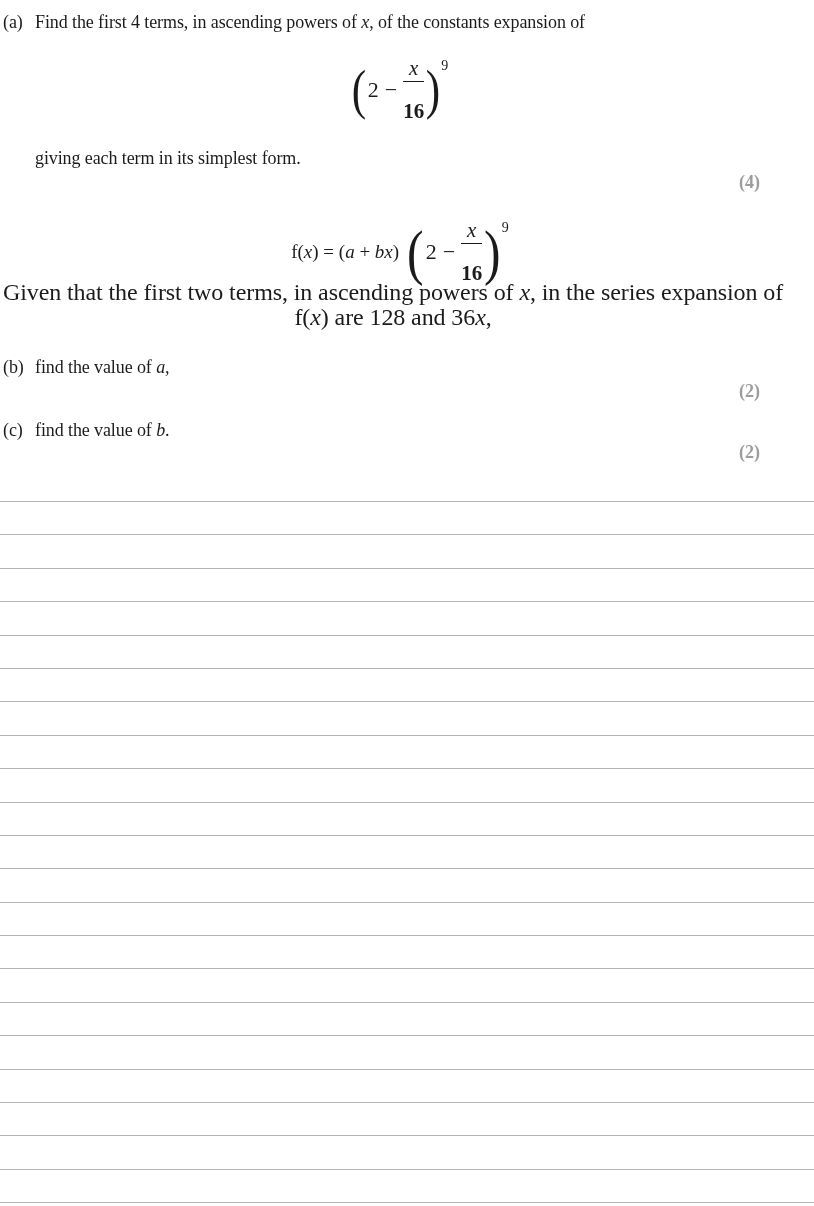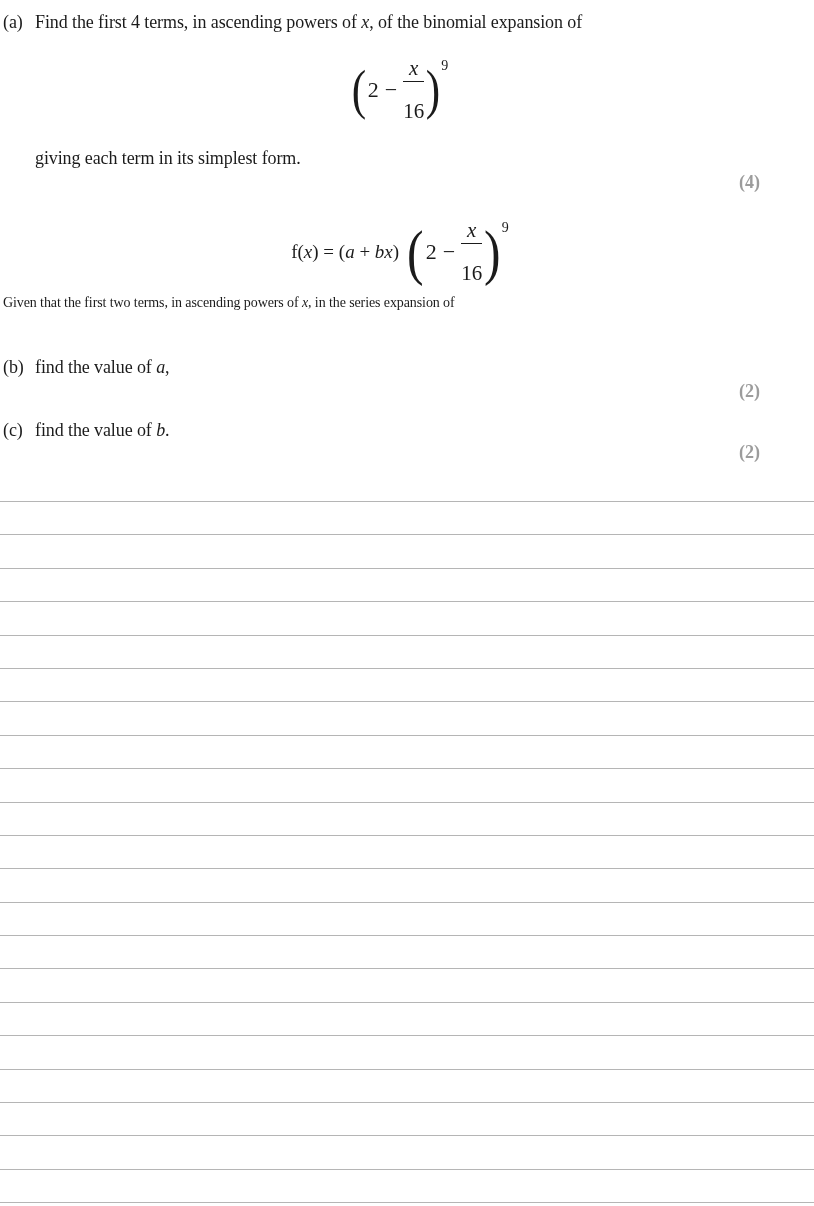--- a/index.html
+++ b/index.html
@@ -9,49 +9,49 @@
     overflow:hidden;
   }
   .qrow{position:absolute;display:flex;font-size:18px;line-height:1.18;letter-spacing:-0.1px;white-space:nowrap;}
   .qlabel{flex:none;width:32px;}
   #row-a{left:3px;top:12px;}
   #formula1{position:absolute;left:0;right:14px;top:60px;height:60px;display:flex;justify-content:center;align-items:center;}
   #giving{left:35px;top:148px;text-align:right;}
   .marks{position:absolute;right:54px;font-weight:bold;color:var(--marks,#9c9c9c);font-size:18px;letter-spacing:0;}
   #marks-a{top:172px;}
   #equation{position:absolute;left:0;right:14px;top:220px;height:64px;display:flex;justify-content:center;align-items:center;font-size:19px;white-space:nowrap;}
-  #given-para{position:absolute;left:3px;top:290px;font-size:14px;line-height:25px;letter-spacing:-0.1px;white-space:nowrap;text-align:center;}
+  #given-para{position:absolute;left:3px;top:280px;font-size:24px;line-height:25px;letter-spacing:-0.1px;white-space:nowrap;text-align:center;}
   #row-b{left:3px;top:357px;}
   #marks-b{top:381px;}
   #row-c{left:3px;top:420px;}
   #marks-c{top:442px;}
   #answer-area{position:absolute;left:0;top:501px;width:814px;}
   .ans-line{height:33.4px;border-top:1.5px solid var(--line,#b5b5b5);box-sizing:border-box;}
   .it{font-style:italic;}
   
   .bigexpr{display:inline-flex;align-items:center;}
   .bigparen{font-size:54px;line-height:1;font-weight:400;transform:scaleX(0.8);margin:0 -2px;}
   .lg .bigparen{font-size:62px;}
   .inner{display:inline-flex;align-items:center;font-size:22px;margin:0 2px;}
   .minus{margin:0 6px;}
   .frac{display:inline-flex;flex-direction:column;font-size:21px;line-height:1.08;text-align:center;}
   .fnum{border-bottom:1.5px solid currentColor;padding:0 4px 1px;}
-  .fden{padding-top:18px;}
+  .fden{padding-top:18px;font-weight:bold;}
   .expo{font-size:14px;align-self:flex-start;margin-top:1px;margin-left:1px;}
   .lhs{margin-right:8px;}
   .rhs{margin-left:5px;}
 </style>
 </head>
 <body>
 
 <div id="page">
 
   <div class="qrow" id="row-a">
     <span class="qlabel">(a)</span>
-    <span class="qtext"><span>Find the first 4 terms, in ascending powers of </span><span class="it">x</span><span>, of the binomial expansion of</span></span>
+    <span class="qtext"><span>Find the first 4 terms, in ascending powers of </span><span class="it">x</span><span>, of the constants expansion of</span></span>
   </div>
 
   <div id="formula1">
     <span class="bigexpr">
       <span class="bigparen">(</span>
       <span class="inner">
         <span>2</span>
         <span class="minus">−</span>
         <span class="frac">
           <span class="fnum it">x</span>
@@ -81,20 +81,21 @@
           <span class="fden">16</span>
         </span>
       </span>
       <span class="bigparen">)</span>
       <span class="expo">9</span>
     </span>
   </div>
 
   <div id="given-para">
     <div class="pline"><span>Given that the first two terms, in ascending powers of </span><span class="it">x</span><span>, in the series expansion of</span></div>
+    <div class="pline"><span>f(</span><span class="it">x</span><span>) are 128 and 36</span><span class="it">x</span><span>,</span></div>
   </div>
 
   <div class="qrow" id="row-b">
     <span class="qlabel">(b)</span>
     <span class="qtext"><span>find the value of </span><span class="it">a</span><span>,</span></span>
   </div>
   <div class="marks" id="marks-b">(2)</div>
 
   <div class="qrow" id="row-c">
     <span class="qlabel">(c)</span>

